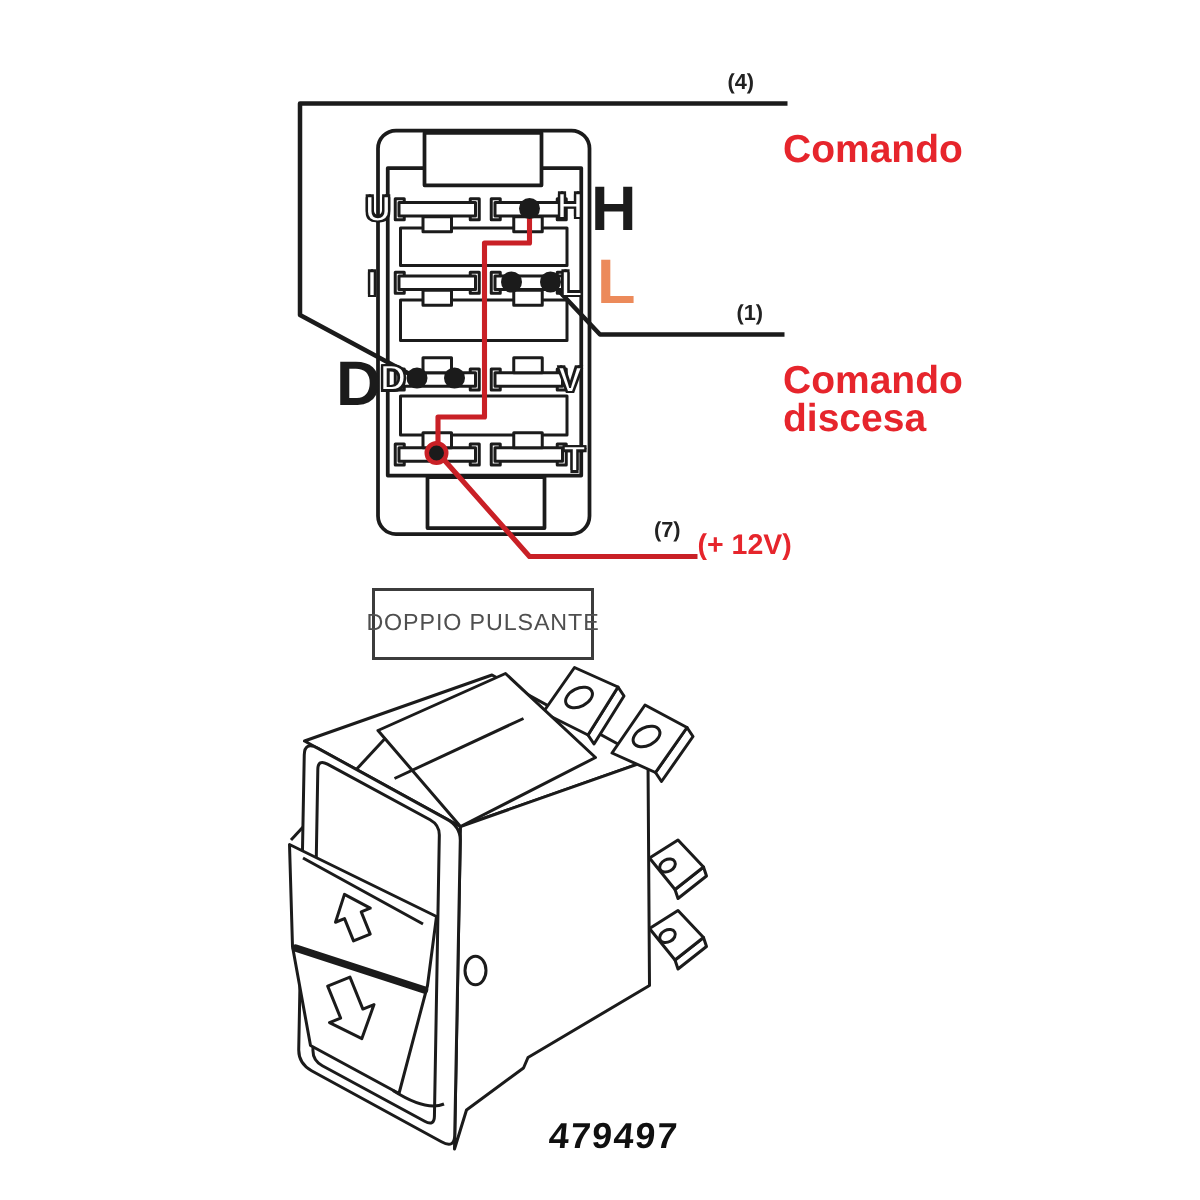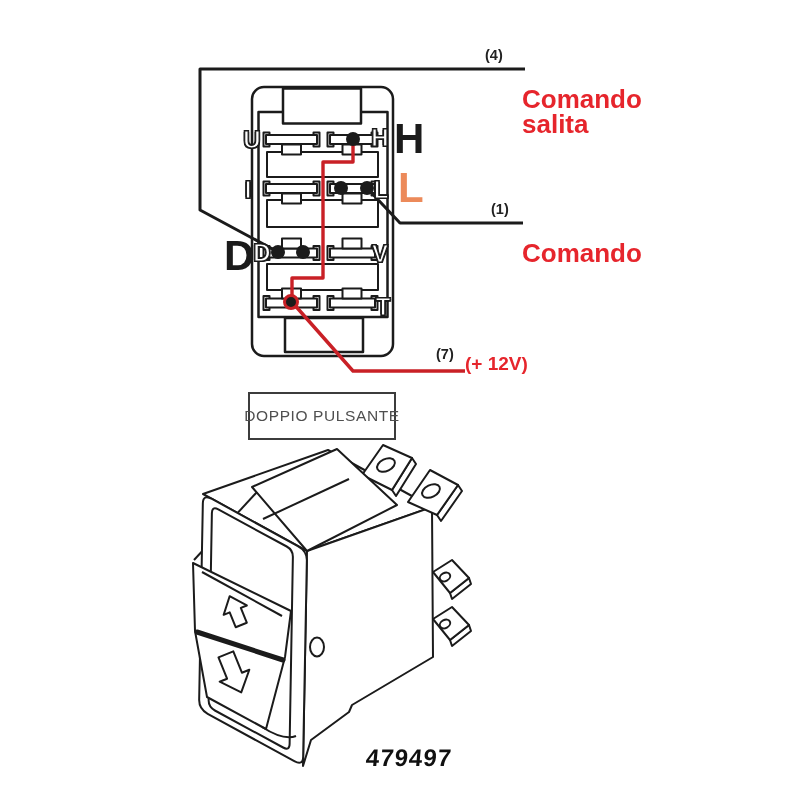--- a/index.html
+++ b/index.html
@@ -162,26 +162,26 @@
         <path class="shape" transform="translate(236,612) rotate(-22)" d="M0,-17 L12.5,-2 L6,-2 L6,14 L-6,14 L-6,-2 L-12.5,-2 Z"></path>
         <path class="shape" transform="translate(233,672) rotate(-22)" d="M0,22 L16,4 L8,4 L8,-19 L-8,-19 L-8,4 L-16,4 Z"></path>
         <path class="ln" d="M262,727 Q284,741 296,736"></path>
       </g>
     </g>
   </svg>
 
   <div class="abs pin" style="left:485px;top:47px;">(4)</div>
   <div class="abs red-callout" style="left:522px;top:40px;width:130px;">
     <div>Comando</div>
-    <div>salita</div>
   </div>
 
   <div class="abs pin" style="left:491px;top:201px;">(1)</div>
   <div class="abs red-callout" style="left:522px;top:194px;width:130px;">
     <div>Comando</div>
+    <div>discesa</div>
   </div>
 
   <div class="abs pin" style="left:436px;top:346px;">(7)</div>
   <div class="abs red-inline" style="left:465px;top:350px;">(+ 12V)</div>
 
   <div class="abs big-label" style="left:394px;top:118px;">H</div>
   <div class="abs big-label orange" style="left:398px;top:167px;">L</div>
   <div class="abs big-label" style="left:224px;top:235px;">D</div>
 
   <div class="abs term-letter" style="left:240px;top:128px;">U</div>

